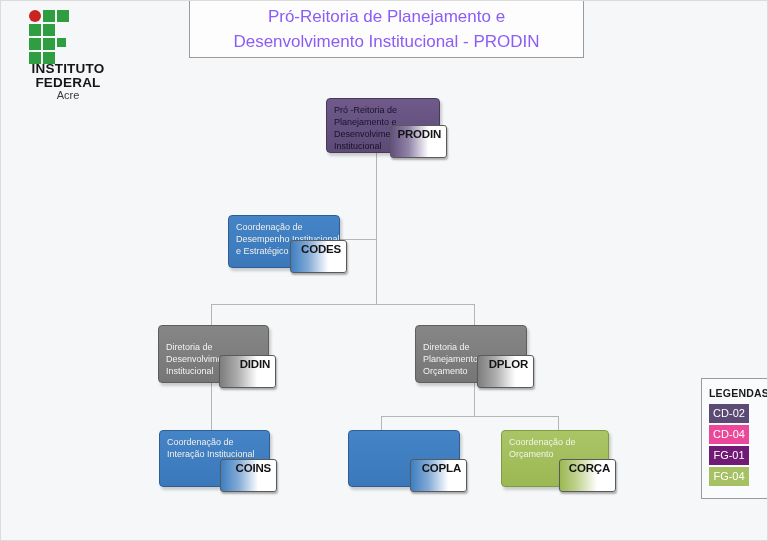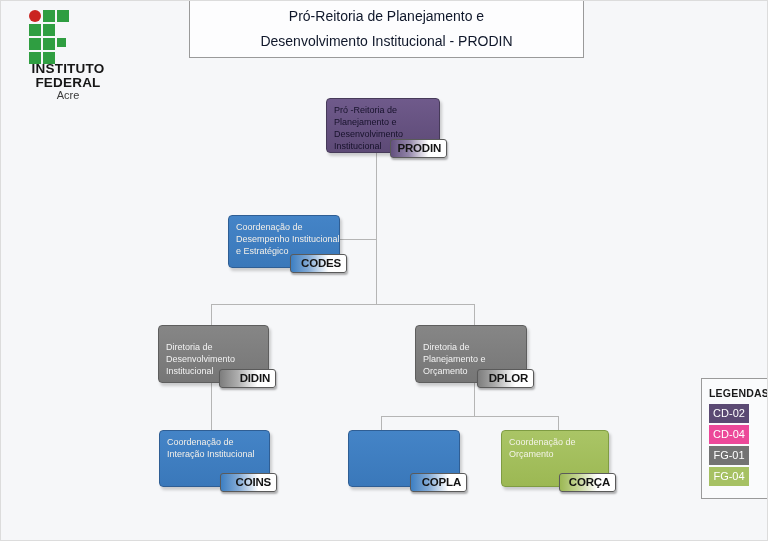--- a/index.html
+++ b/index.html
@@ -17,21 +17,21 @@
   .dot{position:absolute;width:12px;height:12px;border-radius:50%;background:#ca2420;}
   .logo-inst{position:absolute;left:0;width:130px;text-align:center;font-size:13.5px;font-weight:bold;color:#161616;letter-spacing:0.2px;}
   .logo-campus{position:absolute;left:0;top:88px;width:130px;text-align:center;font-size:11px;color:#3a3a3a;}
 
   
   .title-box{
     position:absolute;left:188px;top:0;width:395px;height:57px;box-sizing:border-box;
     background:#fdfdfe;border:1px solid #9a9a9a;border-top:none;
     display:flex;flex-direction:column;justify-content:center;align-items:center;
   }
-  .title-box div{font-size:14px;color:#0f172a;line-height:25px;}
+  .title-box div{font-size:17px;color:#8b5cf6;line-height:25px;}
 
   
   .line{position:absolute;background:#b5b5b5;}
 
   
   .node{
     position:absolute;box-sizing:border-box;border-radius:4px;
     box-shadow:2px 3px 3px rgba(0,0,0,0.18);
   }
   .node-label{
@@ -40,21 +40,21 @@
   .node.purple{background:linear-gradient(180deg,#6f5a8b,#5d4a76);border:1px solid #463a59;}
   .node.purple .node-label{color:#17122b;}
   .node.blue{background:linear-gradient(180deg,#4484c7,#3a78ba);border:1px solid #2f5e94;}
   .node.blue .node-label{color:#f3efe8;}
   .node.gray{background:linear-gradient(180deg,#868686,#767676);border:1px solid #5e5e5e;}
   .node.gray .node-label{color:#f2f2f2;margin-top:10px;}
   .node.green{background:linear-gradient(180deg,#aac566,#9cb853);border:1px solid #7f9c42;}
   .node.green .node-label{color:#f3f3e7;}
 
   .node-tag{
-    position:absolute;right:-8px;bottom:-6px;width:57px;height:19px;box-sizing:border-box;
+    position:absolute;right:-8px;bottom:-6px;width:57px;height:33px;box-sizing:border-box;
     border:1px solid #5a5a5a;border-radius:3px;text-align:right;
     font-size:11.5px;font-weight:bold;color:#141414;line-height:17px;
     padding-right:5px;letter-spacing:-0.2px;
     box-shadow:1px 2px 2px rgba(0,0,0,0.3);
   }
   .tag-purple{background:linear-gradient(90deg,#63507e 0%,#9184a8 32%,#ffffff 68%);}
   .tag-blue{background:linear-gradient(90deg,#3d7fc2 0%,#84abd6 32%,#ffffff 68%);}
   .tag-gray{background:linear-gradient(90deg,#7d7d7d 0%,#adadad 32%,#ffffff 68%);}
   .tag-green{background:linear-gradient(90deg,#9cb854 0%,#c3d493 32%,#ffffff 68%);}
 
@@ -150,17 +150,17 @@
   <div class="node green" style="left:500px;top:429px;width:108px;height:57px">
     <div class="node-label" style="white-space: pre;">Coordenação de
 Orçamento</div>
     <div class="node-tag tag-green"><span>CORÇA</span></div>
   </div>
 
   <div class="legend">
     <div class="legend-title">LEGENDAS</div>
     <div class="legend-item" style="background: rgb(91, 74, 115);">CD-02</div>
     <div class="legend-item" style="background: #ec4899;">CD-04</div>
-    <div class="legend-item" style="background: #737373;">FG-01</div>
+    <div class="legend-item" style="background: #701a75;">FG-01</div>
     <div class="legend-item" style="background: rgb(166, 193, 99);">FG-04</div>
   </div>
 
 </div>
 
 </body></html>

